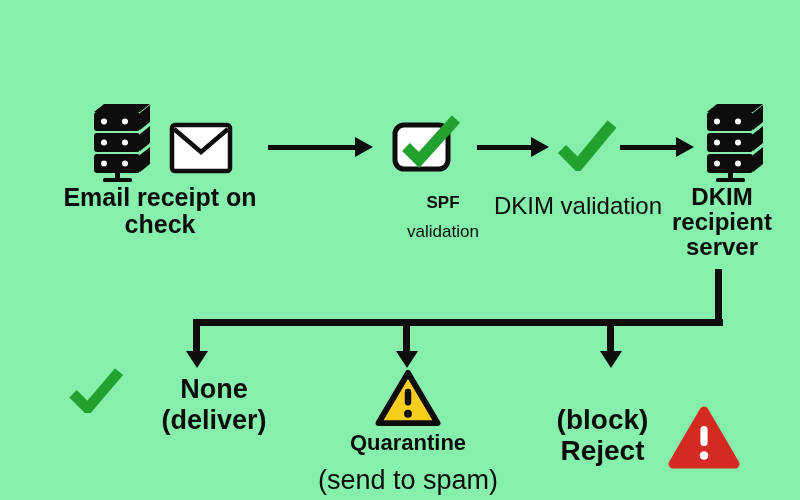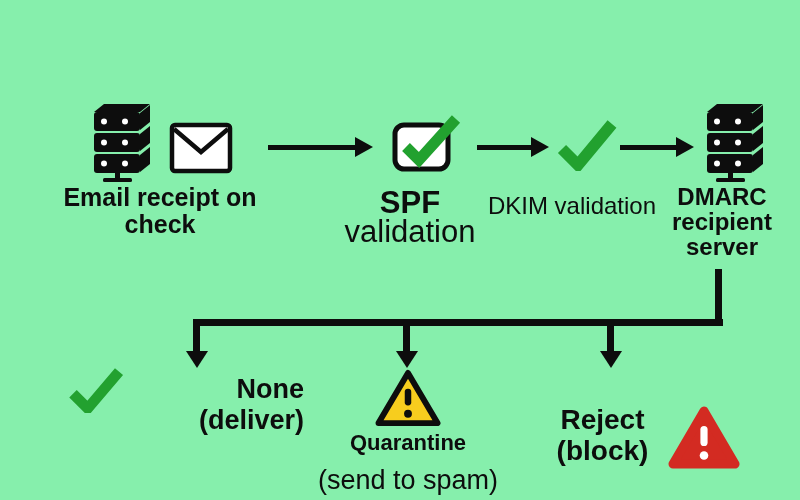--- a/index.html
+++ b/index.html
@@ -93,61 +93,61 @@
       <circle cx="35" cy="63.5" r="3" fill="#ffffff"></circle>
     <rect x="25" y="73" width="5" height="6" fill="#0d0d0d"></rect>
     <rect x="13" y="78" width="29" height="4" rx="1.5" fill="#0d0d0d"></rect>
   </svg>
 
   <div class="lbl bold" style="left:40px; top:184px; width:240px; font-size:25px; line-height:27px;">
     <div>Email receipt on</div>
     <div>check</div>
   </div>
 
-  <div class="lbl" style="left:340px; top:188px; width:140px; font-size:31px; line-height:29px;">
+  <div class="lbl" style="left:373px; top:188px; width:140px; font-size:17px; line-height:29px;">
     <div class="bold">SPF</div>
     <div>validation</div>
   </div>
 
-  <div class="lbl" style="left:482px; top:192px; width:180px; font-size:24px;">DKIM validation</div>
+  <div class="lbl" style="left:482px; top:192px; width:180px; font-size:24px;text-align:right;">DKIM validation</div>
 
   <div class="lbl bold" style="left:652px; top:184px; width:140px; font-size:24px; line-height:25px;">
-    <div>DMARC</div>
+    <div>DKIM</div>
     <div>recipient</div>
     <div>server</div>
   </div>
 
   <div class="vline" style="left:715px; top:269px; height:57px;"></div>
   <div class="hline" style="left:193px; top:319px; width:530px;"></div>
 
   <div class="vline" style="left:193px; top:319px; height:34px;"></div>
   <div class="vhead" style="left:185.5px; top:351px;"></div>
 
   <div class="vline" style="left:403px; top:319px; height:34px;"></div>
   <div class="vhead" style="left:395.5px; top:351px;"></div>
 
   <div class="vline" style="left:607px; top:319px; height:34px;"></div>
   <div class="vhead" style="left:599.5px; top:351px;"></div>
 
   <svg class="abs" style="left:68px; top:367px;" width="56" height="46" viewBox="0 0 60 50">
     <path d="M5 29 L21 45 L55 5" fill="none" stroke="#22a12f" stroke-width="11.5"></path>
   </svg>
-  <div class="lbl bold" style="left:124px; top:374px; width:180px; text-align:right; font-size:27px;">None (deliver)</div>
+  <div class="lbl bold" style="left:124px; top:374px; width:180px; text-align:center; font-size:27px;">None (deliver)</div>
 
   <svg class="abs" style="left:374px; top:368px;" width="68" height="61" viewBox="0 0 68 62">
     <path d="M34 5 L64 56 L4 56 Z" fill="#f7cd1e" stroke="#0d0d0d" stroke-width="6" stroke-linejoin="round"></path>
     <rect x="30.7" y="21" width="6.6" height="17" rx="3.2" fill="#0d0d0d"></rect>
     <circle cx="34" cy="46.5" r="4" fill="#0d0d0d"></circle>
   </svg>
   <div class="lbl bold" style="left:308px; top:430px; width:200px; font-size:22px;">Quarantine</div>
   <div class="lbl" style="left:308px; top:465px; width:200px; font-size:27px;">(send to spam)</div>
 
   <div class="lbl bold" style="left:540px; top:404px; width:125px; font-size:28px; line-height:31px;">
+    <div>(block)</div>
     <div>Reject</div>
-    <div>(block)</div>
   </div>
   <svg class="abs" style="left:667px; top:405px;" width="74" height="66" viewBox="0 0 74 66">
     <path d="M37 6 L68 59 L6 59 Z" fill="#d32b22" stroke="#d32b22" stroke-width="9" stroke-linejoin="round"></path>
     <rect x="33.4" y="21" width="7.2" height="20" rx="3.6" fill="#ffffff"></rect>
     <circle cx="37" cy="50.5" r="4.3" fill="#ffffff"></circle>
   </svg>
 
 </div>
 
 </body></html>

